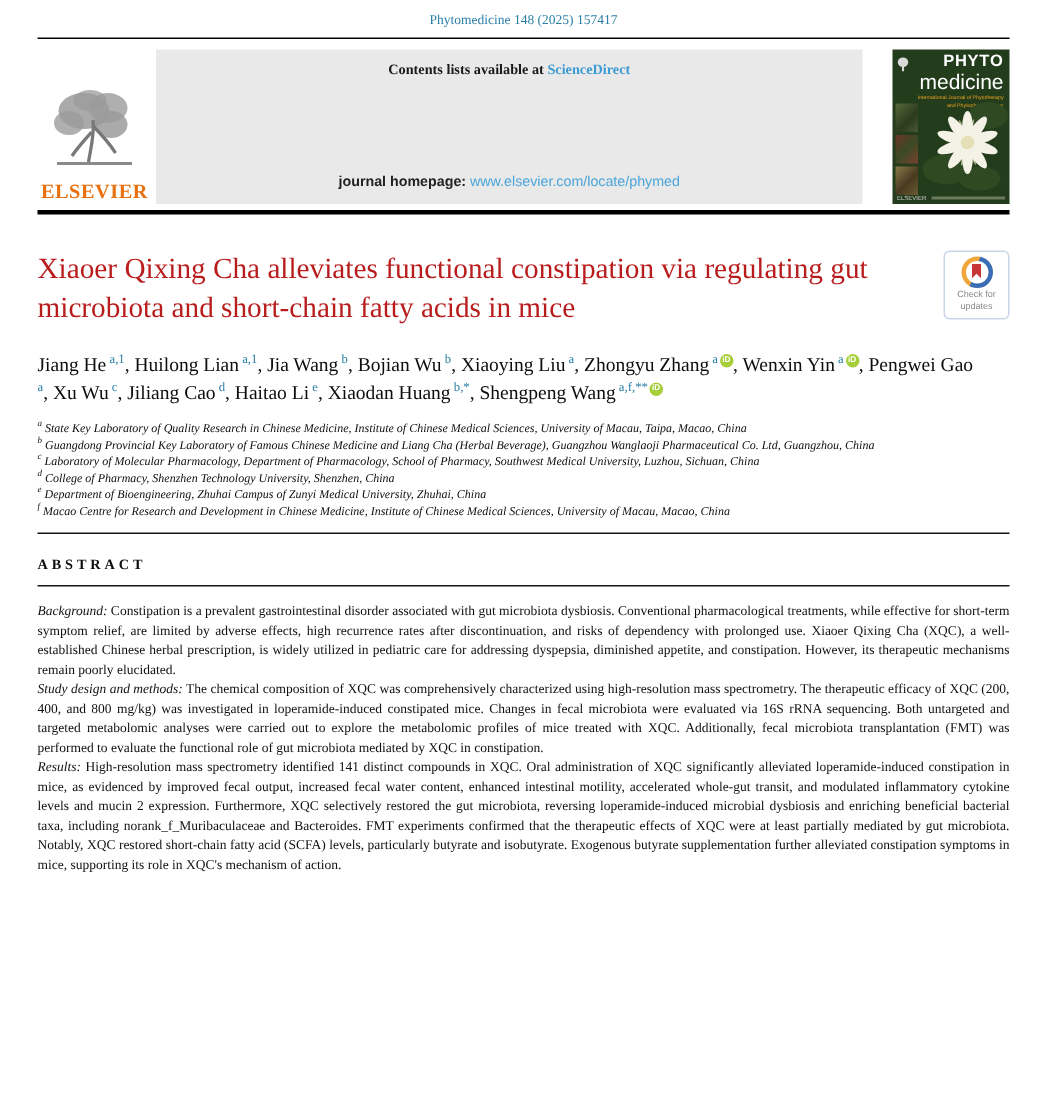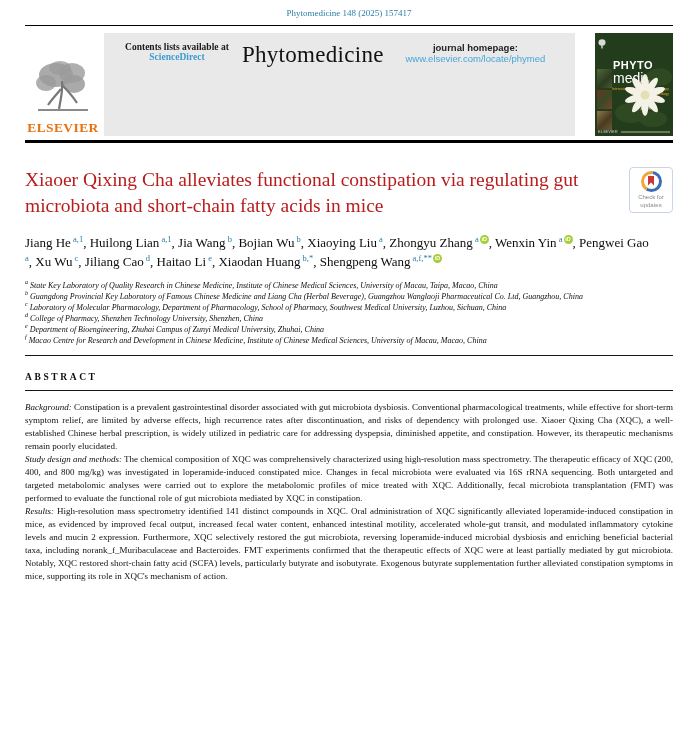--- a/index.html
+++ b/index.html
@@ -8,31 +8,31 @@
   .page { width:698px; height:739px; padding:1px 25px; }
 
   .citation { padding-top:7px; text-align:center; font-size:9px; color:#2b7fa6; }
   .rule-thin { height:1px; background:#000; }
   .rule-thick { height:3px; background:#000; }
   .top-rule { margin-top:7px; }
 
   .header-row { display:flex; margin-top:7px; height:103px; }
   .elsevier-logo { width:76px; display:flex; flex-direction:column; align-items:center; justify-content:flex-end; }
   .elsevier-text { font-size:13.5px; font-weight:700; color:#e8700e; letter-spacing:.4px; margin-top:1px; }
-  .banner { flex:1; margin:0 20px 0 3px; background:#e9e9e9; display:flex; flex-direction:row; justify-content:space-between; text-align:center; padding:9px 8px; }
+  .banner { flex:1; margin:0 20px 0 3px; background:#e9e9e9; display:flex; flex-direction:column; justify-content:space-between; text-align:center; padding:9px 8px; }
   .contents-line { font-size:9.5px; font-weight:700; color:#1a1a1a; }
   .link-blue { color:#3d9bd3; text-decoration:none; }
   .journal-title { font-size:23px; color:#111; letter-spacing:.3px; }
   .homepage-line { font-family:"Liberation Sans", sans-serif; font-size:9.5px; font-weight:700; color:#222; }
   .homepage-line a { color:#49a5da; font-weight:400; text-decoration:none; }
 
   .cover { width:78px; height:103px; background:#233c1c; position:relative; overflow:hidden; }
   .cover-top { display:flex; justify-content:space-between; padding:3px 4px 0 3px; }
   .cover-tree { width:8px; height:11px; }
-  .cover-title { color:#fff; font-family:"Liberation Sans", sans-serif; line-height:1;margin-top:24px; }
+  .cover-title { text-align:right; color:#fff; font-family:"Liberation Sans", sans-serif; line-height:1; }
   .cover-title .t1 { font-size:11px; font-weight:700; letter-spacing:.5px; }
   .cover-title .t2 { font-size:14px; }
   .cover-subtitle { color:#e8a11f; font-family:"Liberation Sans", sans-serif; font-size:3.5px; text-align:right; padding:2px 4px 0 14px; line-height:1.3; }
   .cover-strip { position:absolute; left:2px; top:36px; width:15px; display:flex; flex-direction:column; gap:2px; }
   .strip-sq { width:15px; height:19px; }
   .sq1 { background:linear-gradient(135deg,#55683a,#2c3a1e 60%,#4a5a33); }
   .sq2 { background:linear-gradient(135deg,#6b3426,#3a4a24 50%,#7a4030); }
   .sq3 { background:linear-gradient(135deg,#8a7a4a,#4a3a20 55%,#6a5a35); }
   .cover-flower { position:absolute; right:0; top:30px; }
   .cover-footer { position:absolute; bottom:2px; left:3px; right:3px; display:flex; align-items:center; gap:3px; color:#cfcfcf; font-family:"Liberation Sans", sans-serif; font-size:4px; }
@@ -94,21 +94,20 @@
           <rect x="6" y="50" width="50" height="2" fill="#8a8a8a"></rect>
         </svg>
       </span>
       <div class="elsevier-text">ELSEVIER</div>
     </div>
 
     <div class="banner">
       <div class="contents-line">
         <span>Contents lists available at </span><a href="#" class="link-blue">ScienceDirect</a>
       </div>
-      <div class="journal-title">Phytomedicine</div>
       <div class="homepage-line">
         <span>journal homepage: </span><a href="#">www.elsevier.com/locate/phymed</a>
       </div>
     </div>
 
     <div class="cover">
       <div class="cover-top">
         <span class="cover-tree">
           <svg width="8" height="11" viewBox="0 0 8 11">
               <ellipse cx="4" cy="3.5" rx="3.5" ry="3.2" fill="#d9d9d9"></ellipse>

